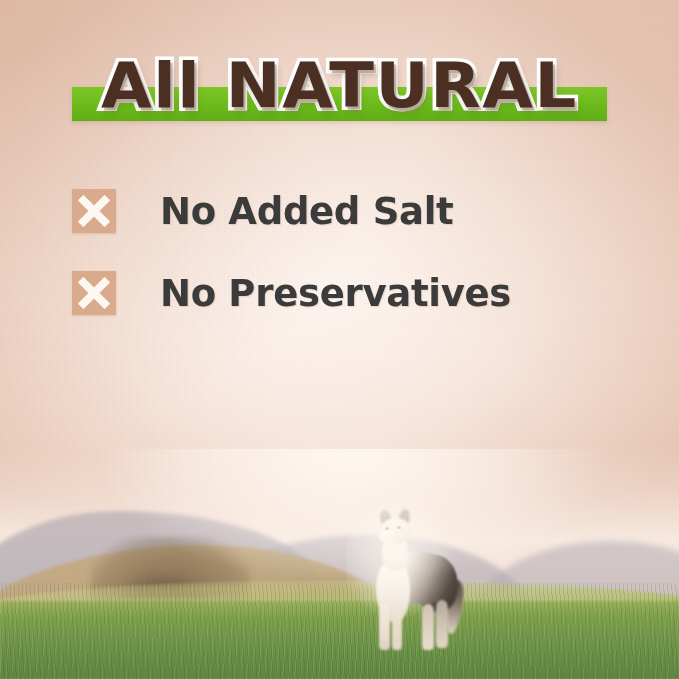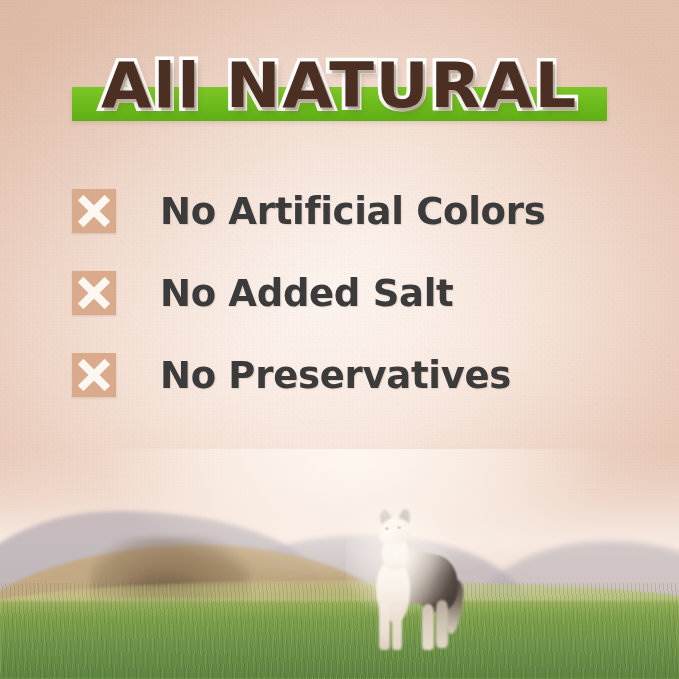--- a/index.html
+++ b/index.html
@@ -499,24 +499,20 @@
     <div class="sun-haze"></div>
   </div>
 
   <div class="headline-wrap">
     <div class="green-band"></div>
     <div class="headline">All NATURAL</div>
   </div>
 
   <div class="claims">
 
-    <div class="claim-row">
-      <div class="x-box"></div>
-      <div class="claim-text">No Artificial Colors</div>
-    </div>
 
 
     <div class="claim-row">
       <div class="x-box"></div>
       <div class="claim-text">No Added Salt</div>
     </div>
 
     <div class="claim-row">
       <div class="x-box"></div>
       <div class="claim-text">No Preservatives</div>

